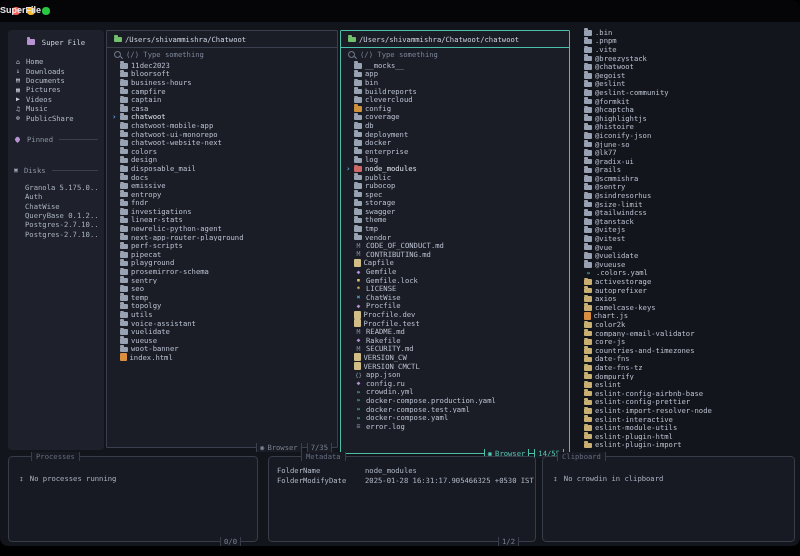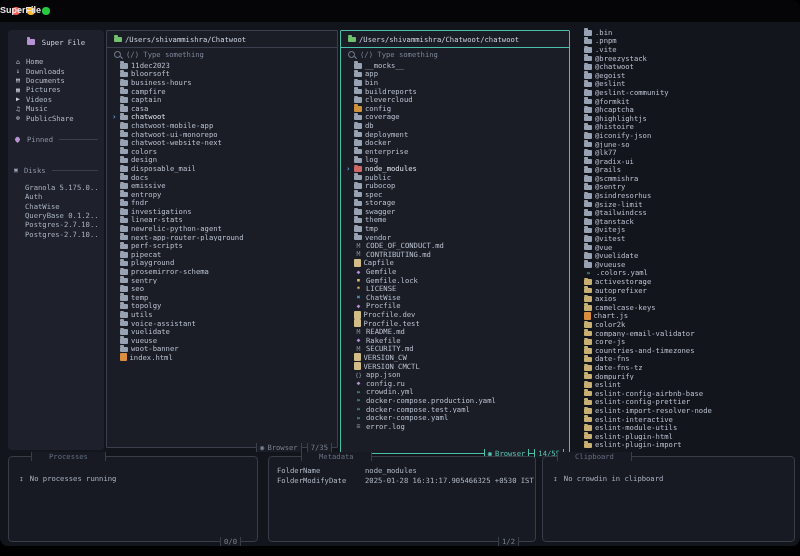--- a/index.html
+++ b/index.html
@@ -61,21 +61,21 @@
   .tick{background:#1a1d26;padding:0 3px;border-left:1px solid #3b404e;border-right:1px solid #3b404e;display:flex;align-items:center;gap:3px;line-height:9px}
   .p2 .pfoot{color:#56c8b4}
   .p2 .tick{border-left-color:#4cbfab;border-right-color:#4cbfab}
   
   .preview{position:absolute;left:576px;top:6px;width:220px;height:428px;overflow:hidden}
   
   .bpanel{position:absolute;top:434px;height:86px;background:#171a22;border:1px solid #383d4a;border-radius:4px;box-sizing:border-box}
   .proc{left:8px;width:250px}
   .meta{left:268px;width:268px}
   .clip{left:542px;width:253px}
-  .bp-title{position:absolute;top:-5px;background:#171a22;padding:0 17px;color:#646d80;border-left:1px solid #383d4a;border-right:1px solid #383d4a;line-height:9px;white-space:nowrap}
+  .bp-title{position:absolute;top:-5px;background:#171a22;padding:0 4px;color:#646d80;border-left:1px solid #383d4a;border-right:1px solid #383d4a;line-height:9px;white-space:nowrap}
   .proc .bp-title{left:22px}.meta .bp-title{left:32px}.clip .bp-title{left:14px}
   .bp-cnt{position:absolute;bottom:-5px;right:16px;background:#171a22;padding:0 3px;color:#79828f;border-left:1px solid #383d4a;border-right:1px solid #383d4a;line-height:9px}
   .bp-empty{display:flex;align-items:center;gap:6px;color:#aab2c2;padding:17px 0 0 10px}
   .trayico{color:#8f98a8;font-size:8px}
   .meta-rows{padding:8px 0 0 8px}
   .mrow{display:flex;height:10px;align-items:center;white-space:nowrap}
   .mkey{width:88px;flex:none;color:#b0b8c6}
   .mval{color:#b0b8c6}
 </style>
 </head>

